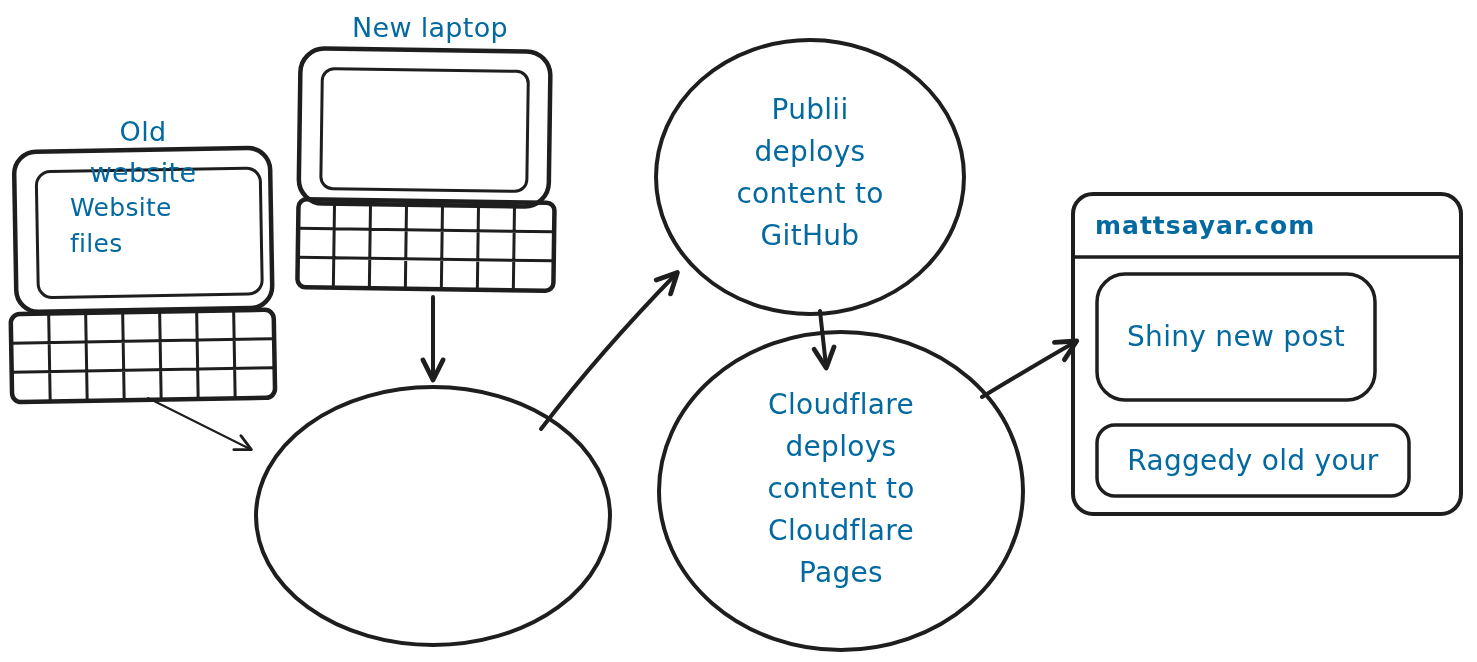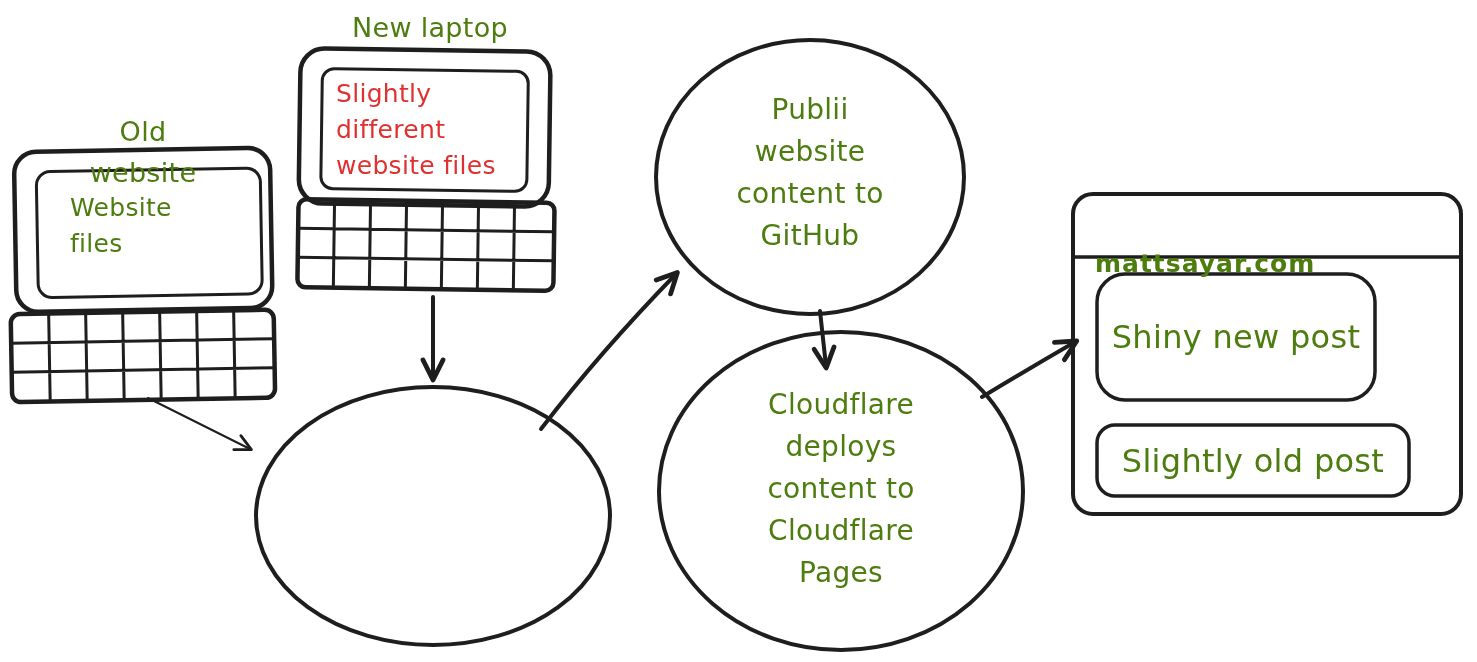--- a/index.html
+++ b/index.html
@@ -15,21 +15,21 @@
     overflow: hidden;
     font-family: "DejaVu Sans", sans-serif;
   }
   .canvas svg {
     position: absolute;
     left: 0;
     top: 0;
   }
   .t {
     position: absolute;
-    color: #4d7c0f;
+    color: #0369a1;
     white-space: pre-line;
     line-height: 1.5;
     letter-spacing: 0.3px;
   }
   .label {
     font-size: 27px;
     text-align: center;
   }
   .screen-text {
     font-size: 25px;
@@ -46,21 +46,21 @@
   .browser-title {
     font-size: 25px;
     font-weight: bold;
     letter-spacing: 1px;
   }
   .post-text {
     display: flex;
     align-items: center;
     justify-content: center;
     text-align: left;
-    font-size: 32px;
+    font-size: 28px;
   }
 </style>
 </head>
 <body>
 
 <div class="canvas">
 
   <svg width="1477" height="662" viewBox="0 0 1477 662">
     <defs>
       <marker id="ah" viewBox="0 0 14 14" refX="11" refY="7" markerWidth="7" markerHeight="7" orient="auto-start-reverse">
@@ -105,35 +105,32 @@
     </g>
   </svg>
 
   <div class="t label" style="left:70px; top:112px; width:146px;">Old website</div>
 
   <div class="t screen-text" style="left:58px; top:190px;margin-left:12px;">Website
 files</div>
 
   <div class="t label" style="left:352px; top:8px; width:156px;">New laptop</div>
 
-  <div class="t screen-text red" style="left:336px; top:76px;">Slightly
-different
-website files</div>
 
 
   <div class="t node-text" style="left:660px; top:89px; width:300px;">Publii
-website
+deploys
 content to
 GitHub</div>
 
   <div class="t node-text" style="left:691px; top:384px; width:300px;">Cloudflare
 deploys
 content to
 Cloudflare
 Pages</div>
 
-  <div class="t browser-title" style="left:1095px; top:207px;margin-top:38px;">mattsayar.com</div>
+  <div class="t browser-title" style="left:1095px; top:207px;">mattsayar.com</div>
 
   <div class="t post-text" style="left:1097px; top:274px; width:278px; height:126px;">Shiny new post</div>
 
-  <div class="t post-text" style="left:1097px; top:425px; width:312px; height:71px;">Slightly old post</div>
+  <div class="t post-text" style="left:1097px; top:425px; width:312px; height:71px;">Raggedy old your</div>
 
 </div>
 
 </body></html>

